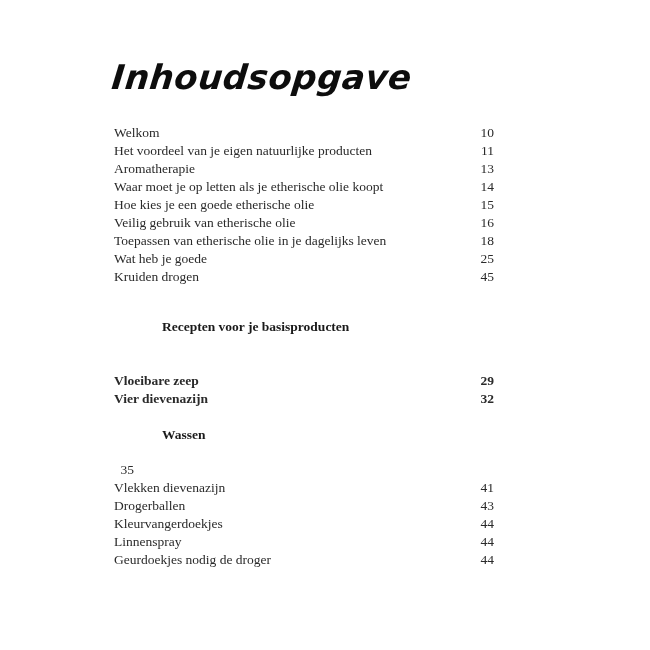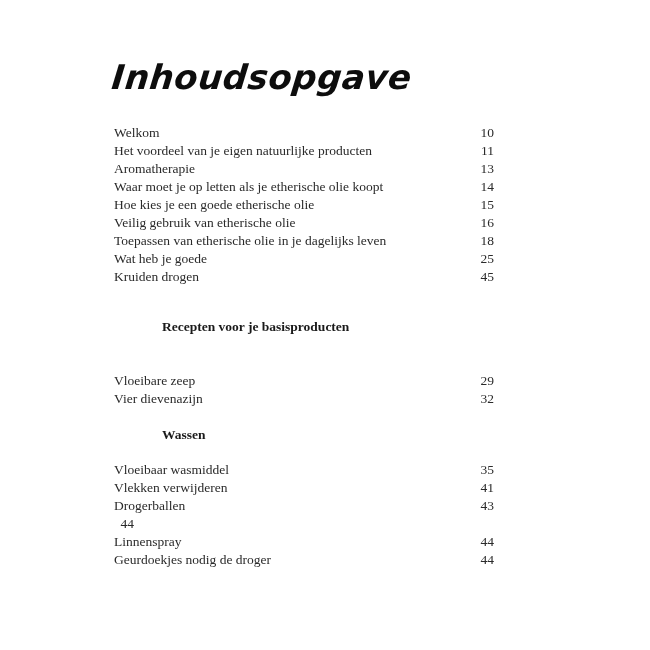--- a/index.html
+++ b/index.html
@@ -56,21 +56,21 @@
       position: absolute;
       left: 122px;
       font-weight: bold;
       font-size: 13.5px;
       line-height: 18px;
       color: #1a1a1a;
       margin-left: 40px;
     }
     #toc-intro { top: 124px; }
     #heading-recepten { top: 318px; }
-    #toc-recepten { top: 372px; }
+    #toc-recepten { top: 372px; font-weight: bold; }
     #heading-wassen { top: 426px; }
     #toc-wassen { top: 461px; }
   </style>
 </head>
 <body>
 
 <div class="page">
 
   <div class="title">Inhoudsopgave</div>
 
@@ -121,32 +121,32 @@
     </div>
     <div class="toc-row">
       <span>Vier dievenazijn</span>
       <span class="page-num">32</span>
     </div>
   </div>
 
   <div class="section-heading" id="heading-wassen">Wassen</div>
   <div class="toc" id="toc-wassen">
     <div class="toc-row">
-      <span>Vloeibaar wasmiddel</span>
       <span class="page-num">35</span>
     </div>
     <div class="toc-row">
-      <span>Vlekken verwijderen</span>
+      <span>Vlekken dievenazijn</span>
       <span class="page-num">41</span>
     </div>
     <div class="toc-row">
       <span>Drogerballen</span>
       <span class="page-num">43</span>
     </div>
     <div class="toc-row">
+      <span>Kleurvangerdoekjes</span>
       <span class="page-num">44</span>
     </div>
     <div class="toc-row">
       <span>Linnenspray</span>
       <span class="page-num">44</span>
     </div>
     <div class="toc-row">
       <span>Geurdoekjes nodig de droger</span>
       <span class="page-num">44</span>
     </div>

